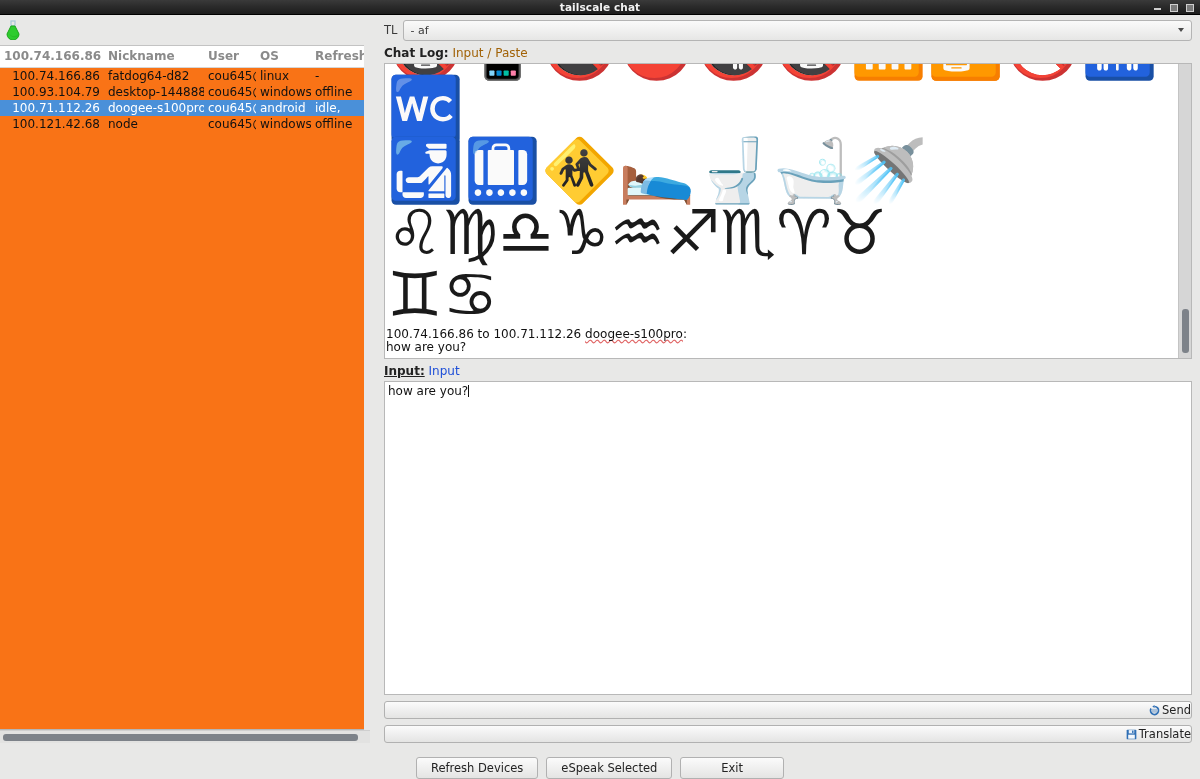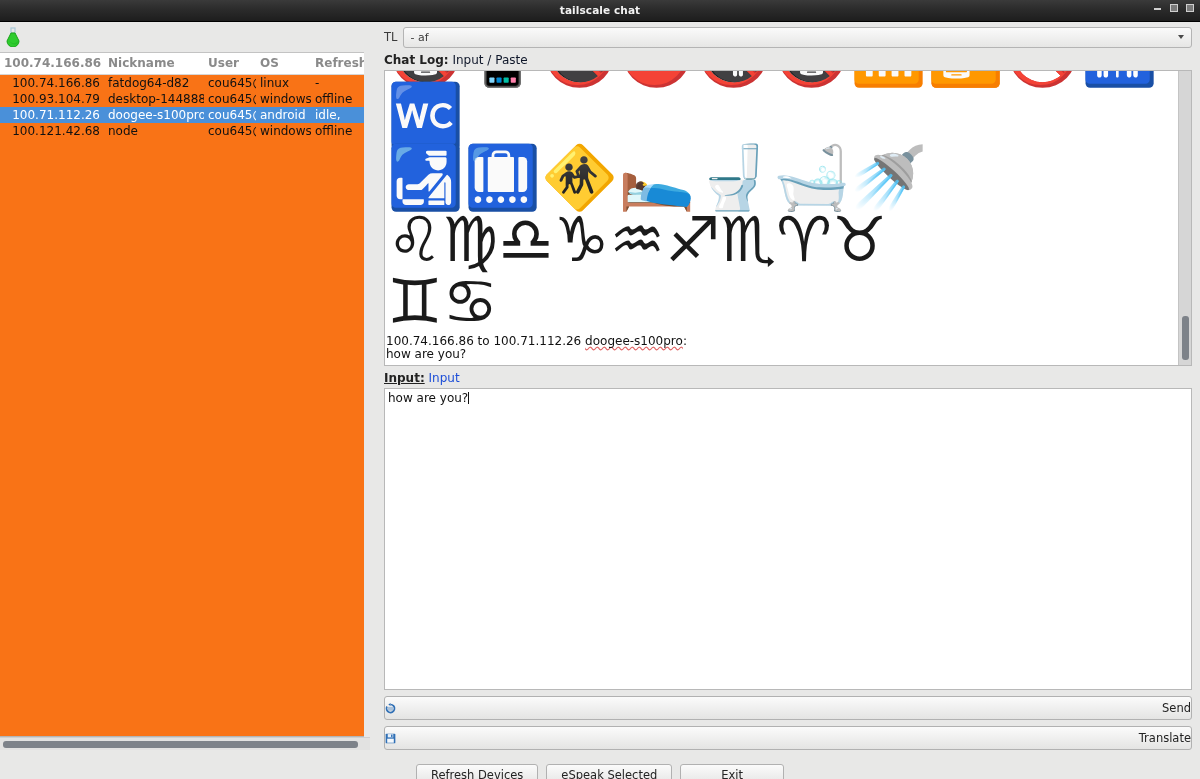--- a/index.html
+++ b/index.html
@@ -9,21 +9,21 @@
     overflow: hidden;
     background: #e8e8e7;
     font-family: "DejaVu Sans", "Liberation Sans", sans-serif;
     font-size: 12px;
     color: #1a1a1a;
   }
 
   
   #titlebar {
     position: relative;
-    height: 22px;
+    height: 15px;
     background: linear-gradient(to bottom, #3a3a3a 0%, #2b2b2b 45%, #1d1d1d 100%);
     border-bottom: 1px solid #000;
     display: flex;
     align-items: center;
     justify-content: center;
   }
   #titlebar .title {
     color: #f2f2f2;
     font-size: 10.5px;
     font-weight: bold;
@@ -196,21 +196,21 @@
     border-top: 4px solid #4a4a4a;
   }
 
   #chatlog-header {
     padding: 5px 0 3px 6px;
     font-size: 12px;
     color: #222;
     white-space: nowrap;
   }
   #chatlog-header b { font-weight: bold; }
-  #chatlog-header span.sub { color: #0f172a; font-weight: normal; }
+  #chatlog-header span.sub { color: #a16207; font-weight: normal; }
 
   #chatlog-box {
     margin: 0 8px 0 6px;
     background: #ffffff;
     border: 1px solid #b8b8b8;
     flex: 0 0 296px;
     display: flex;
     flex-direction: row;
     overflow: hidden;
     position: relative;
@@ -285,27 +285,27 @@
     display: inline-block;
     width: 1px;
     height: 12px;
     background: #111;
     vertical-align: -2px;
     margin-left: 0px;
   }
 
   .wide-btn {
     margin: 6px 8px 0 6px;
-    height: 24px;
+    height: 18px;
     border: 1px solid #b1b1b1;
     border-radius: 3px;
     background: linear-gradient(to bottom, #fbfbfb, #e4e4e3);
     display: flex;
     align-items: center;
-    justify-content: space-between;
+    justify-content: flex-end;
     gap: 2px;
     font-size: 11.5px;
     color: #232323;
     flex: 0 0 auto;
   }
   .wide-btn .bicon { display: inline-flex; align-items:center; }
 
   
   #bottombar {
     height: 36px;

